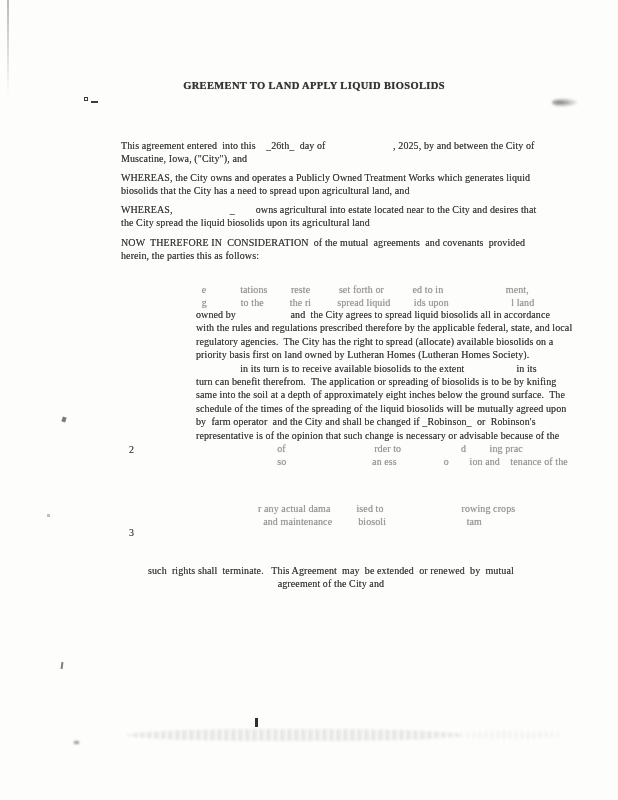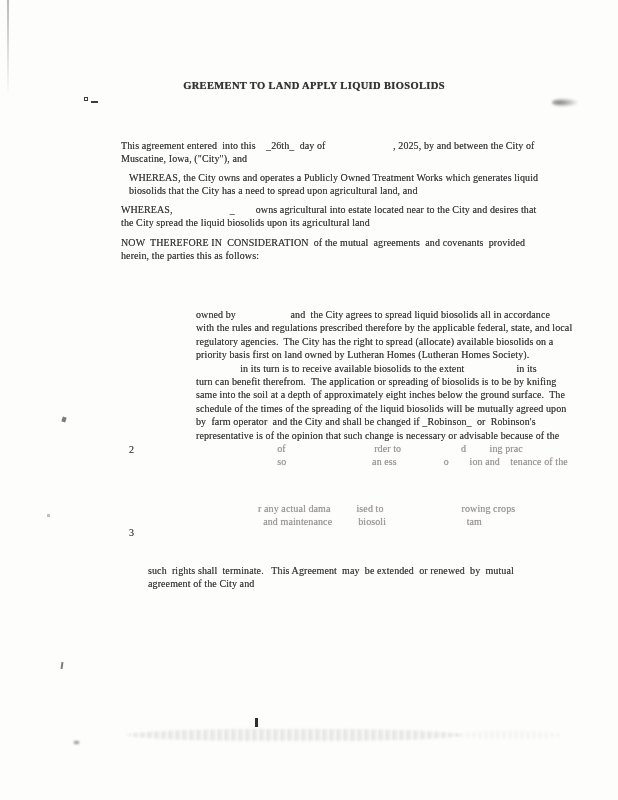--- a/index.html
+++ b/index.html
@@ -30,30 +30,30 @@
   .title {
     top: 79px; left: 0; width: 628px;
     text-align: center;
     font-weight: bold;
     font-size: 10.5px;
     letter-spacing: 0.35px;
     color: #343434;
     text-shadow: 0 0 0.7px rgba(50,50,50,0.85);
   }
   .intro        { top: 139px; left: 121px; }
-  .whereas-city { top: 171px; left: 121px; margin-left: 8px; }
+  .whereas-city { top: 171px; left: 121px; }
   .whereas-own  { top: 203px; left: 121px; }
   .now-there    { top: 236px; left: 121px; }
   .sec1-top     { top: 283px; left: 155px; }
   .sec1-body    { top: 308px; left: 155px; margin-left: 41px; }
   .sec1-bottom  { top: 433px; left: 155px; margin-top: 9px; }
   .num2         { top: 443px; left: 129px; color:#4a4a4a; }
   .sec2-faded   { top: 502px; left: 258px; }
   .num3         { top: 526px; left: 129px; color:#4a4a4a; }
-  .closing      { top: 564px; left: 148px; }
+  .closing      { top: 564px; left: 148px; text-align: center; }
 
   
   .artifact { position: absolute; }
   .edge-line {
     left: 7px; top: 0; width: 2px; height: 96px;
     background: linear-gradient(to bottom, #b9b9b9, rgba(200,200,200,0));
   }
   .dash-a { left: 84px; top: 97px; width: 4px; height: 4px; border: 1px solid #3c3c3c; box-sizing: border-box; }
   .dash-b { left: 91px; top: 101px; width: 7px; height: 2px; background: #3c3c3c; }
   .smudge-right {
@@ -94,20 +94,22 @@
 
   <div class="block whereas-city">WHEREAS, the City owns and operates a Publicly Owned Treatment Works which generates liquid
 biosolids that the City has a need to spread upon agricultural land, and</div>
 
   <div class="block whereas-own">WHEREAS,                      _        owns agricultural into estate located near to the City and desires that
 the City spread the liquid biosolids upon its agricultural land</div>
 
   <div class="block now-there">NOW  THEREFORE IN  CONSIDERATION  of the mutual  agreements  and covenants  provided
 herein, the parties this as follows:</div>
 
+  <div class="block faded sec1-top">                  e             tations         reste           set forth or           ed to in                        ment,
+                  g             to the          the ri          spread liquid         ids upon                        l land</div>
 
   <div class="block sec1-body">owned by                     and  the City agrees to spread liquid biosolids all in accordance
 with the rules and regulations prescribed therefore by the applicable federal, state, and local
 regulatory agencies.  The City has the right to spread (allocate) available biosolids on a
 priority basis first on land owned by Lutheran Homes (Lutheran Homes Society).
                  in its turn is to receive available biosolids to the extent                    in its
 turn can benefit therefrom.  The application or spreading of biosolids is to be by knifing
 same into the soil at a depth of approximately eight inches below the ground surface.  The
 schedule of the times of the spreading of the liquid biosolids will be mutually agreed upon
 by  farm operator  and the City and shall be changed if _Robinson_  or  Robinson's

